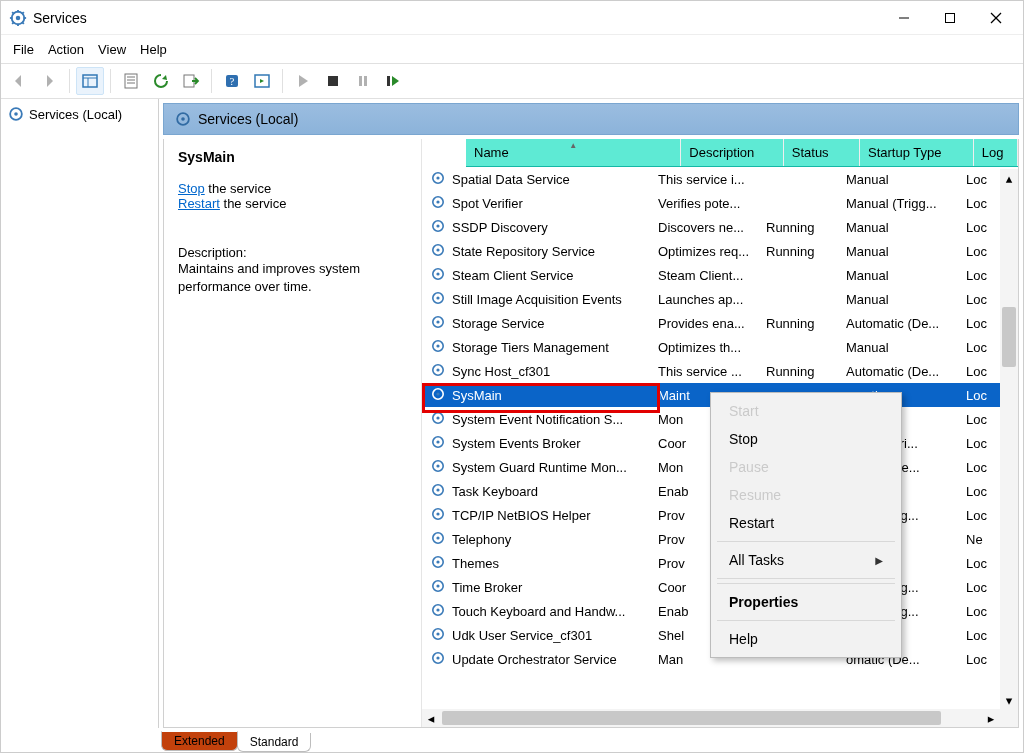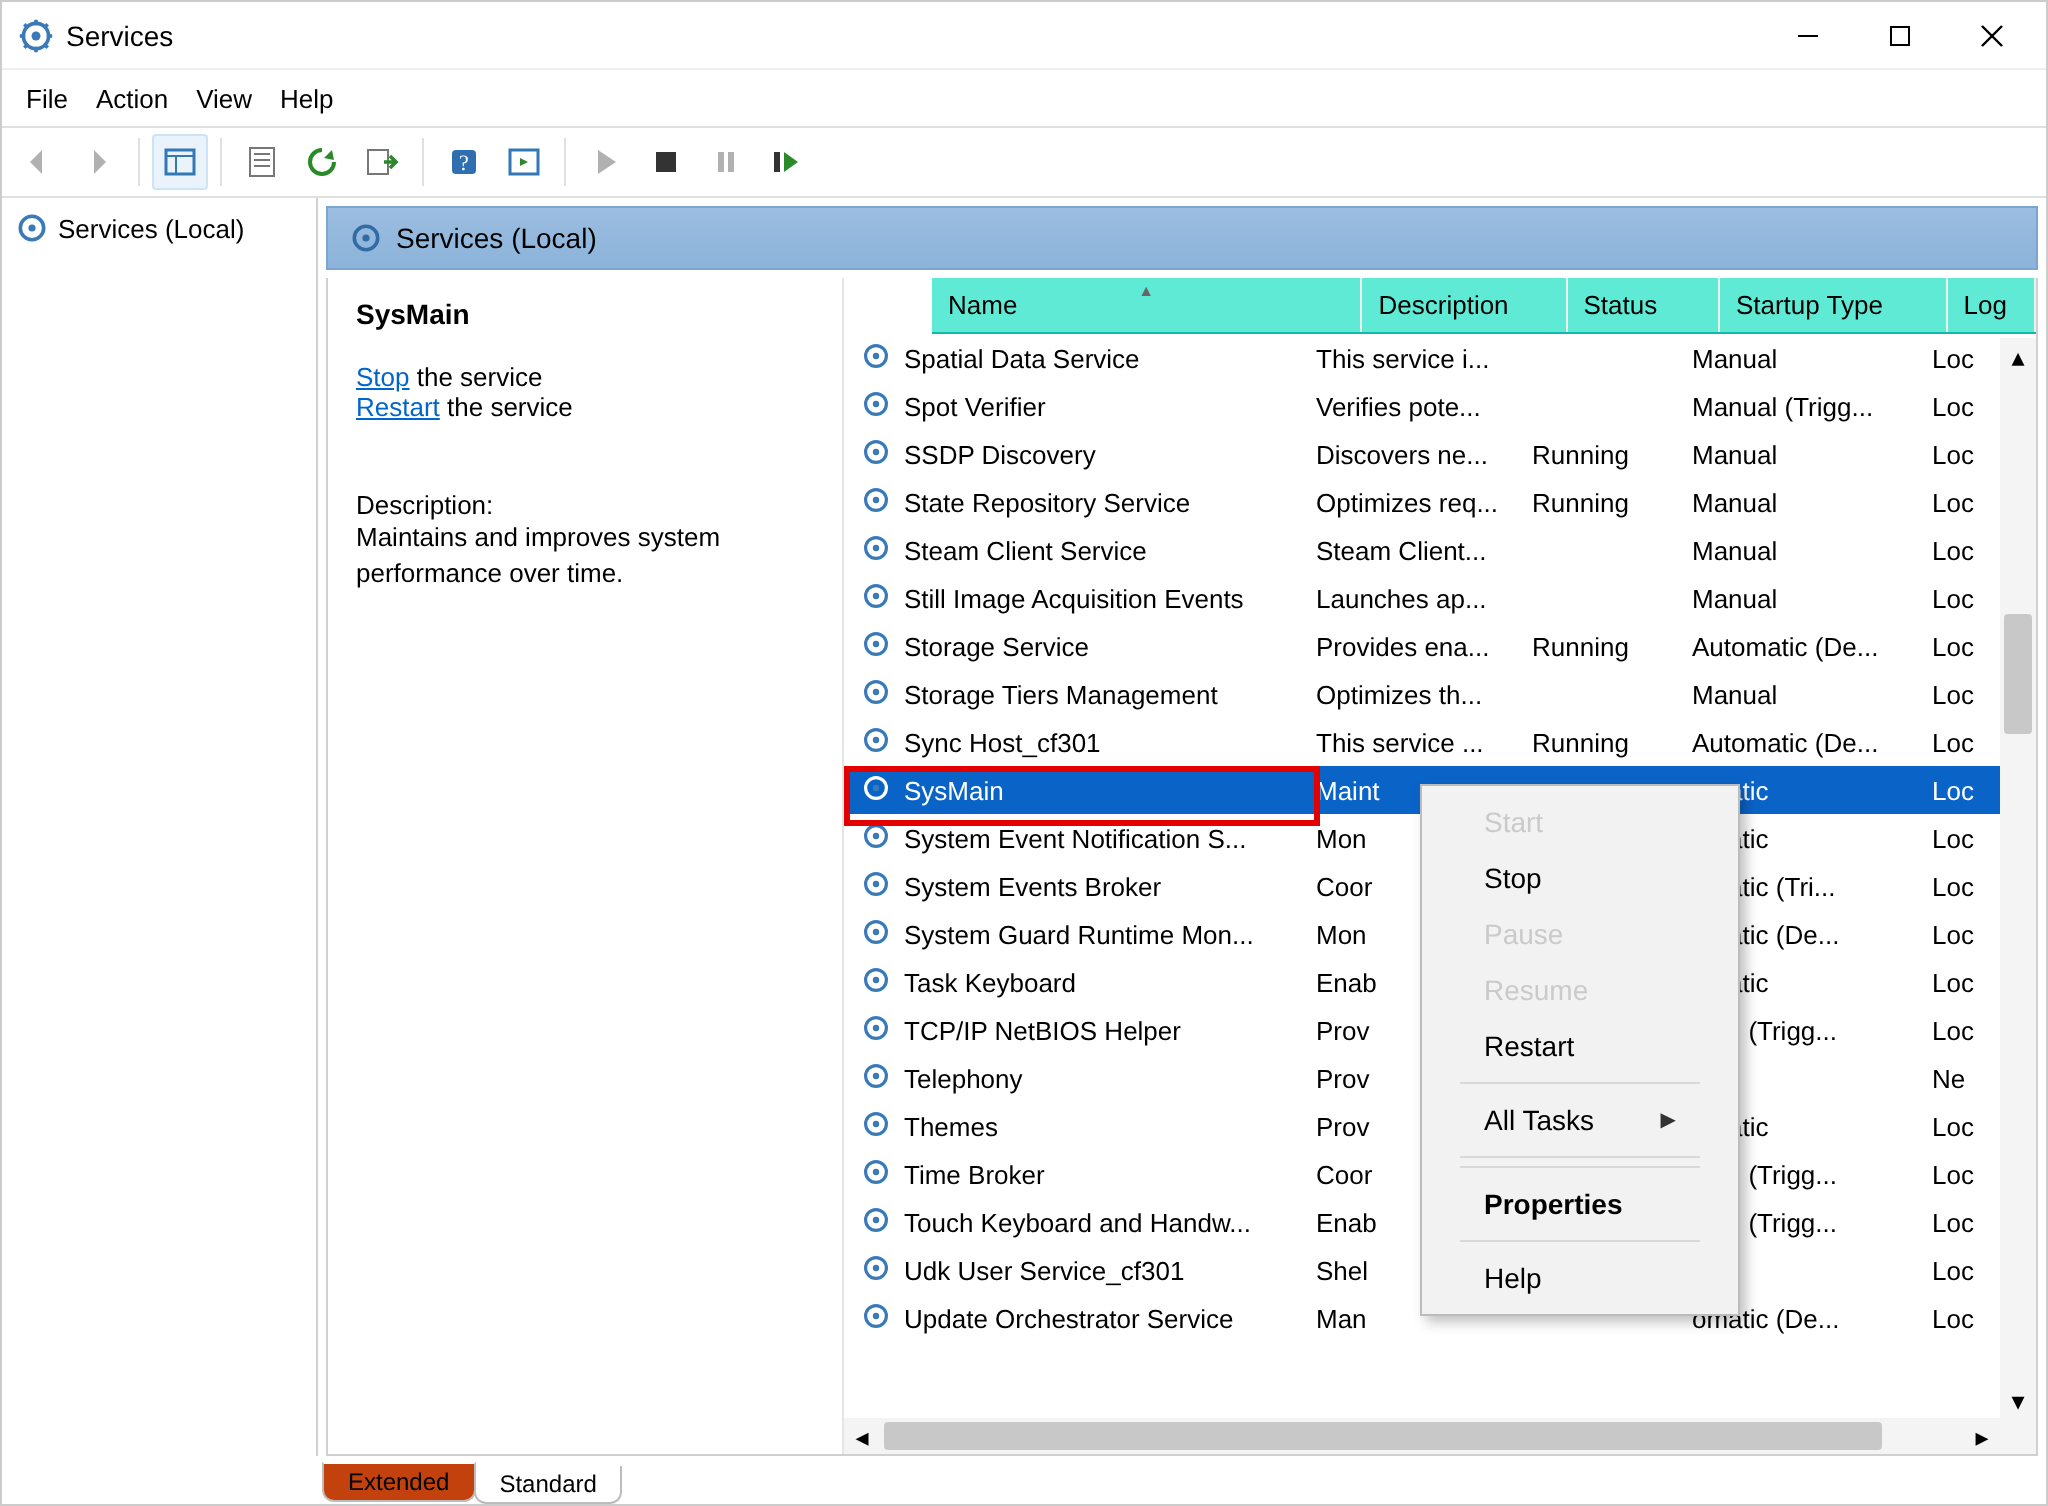--- a/index.html
+++ b/index.html
@@ -154,26 +154,26 @@
     border-radius:0 0 6px 6px;
     padding:2px 12px;
     font-size:12px;
     background:#fff;
     margin-right:-1px;
   }
   .tab.active { background:#c2410c; font-weight:normal; border-top:1px solid #fff; position:relative; top:-1px;}
   
   .context-menu {
     position:absolute;
-    width:160px;
+    width:192px;
     background:#f2f2f2;
     border:1px solid #bcbcbc;
     box-shadow:3px 3px 6px rgba(0,0,0,0.25);
     z-index:100;
-    padding:4px 13px;
+    padding:4px 0;
   }
   .ctx-item {
     padding:6px 18px;
     font-size:14px;
     display:flex;
     justify-content:space-between;
     align-items:center;
   }
   .ctx-item.disabled { color:#9a9a9a; }
   .ctx-sep { height:1px; background:#d8d8d8; margin:4px 6px; }

